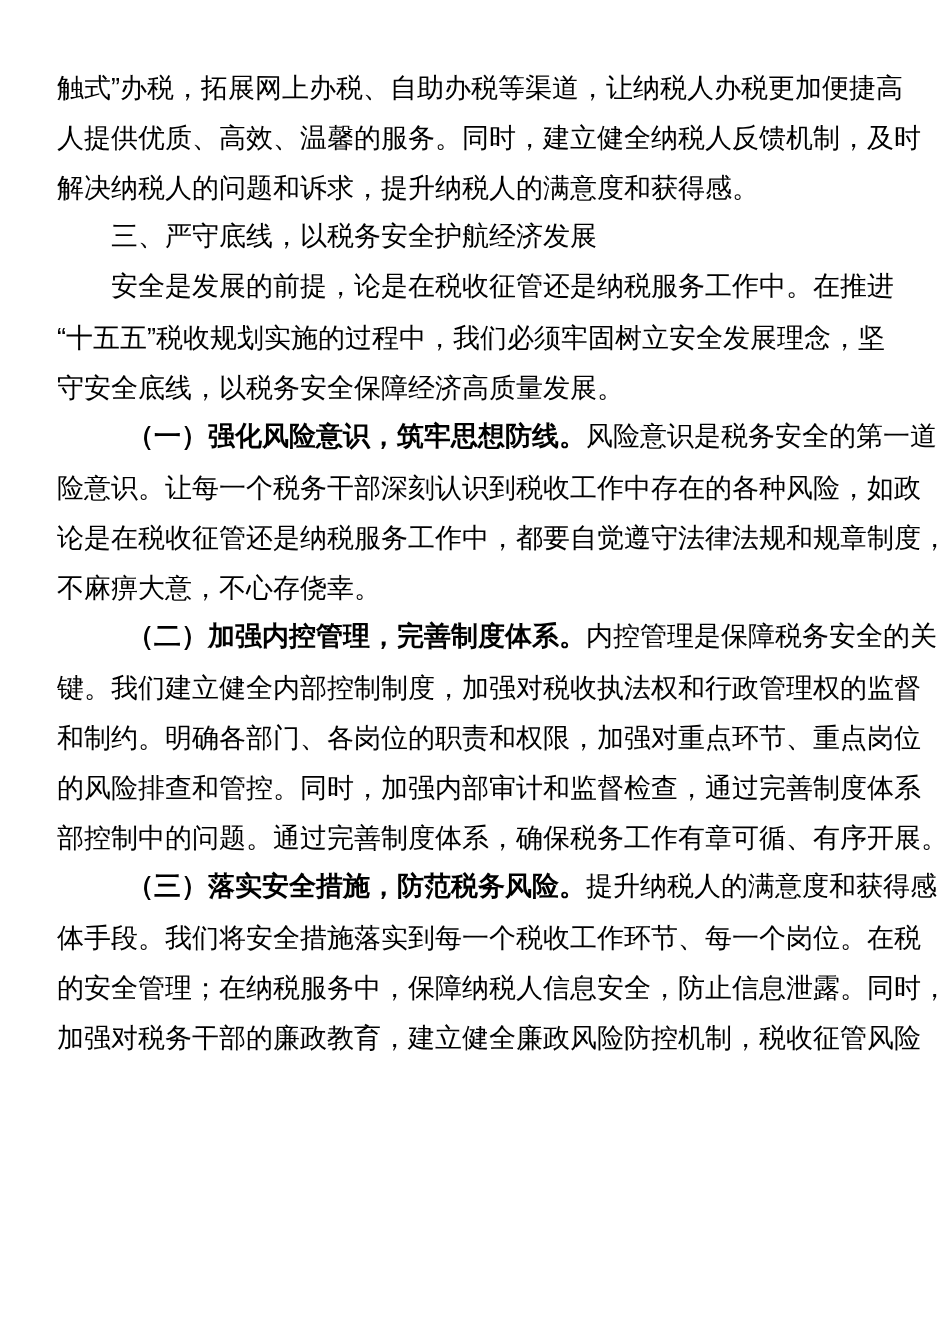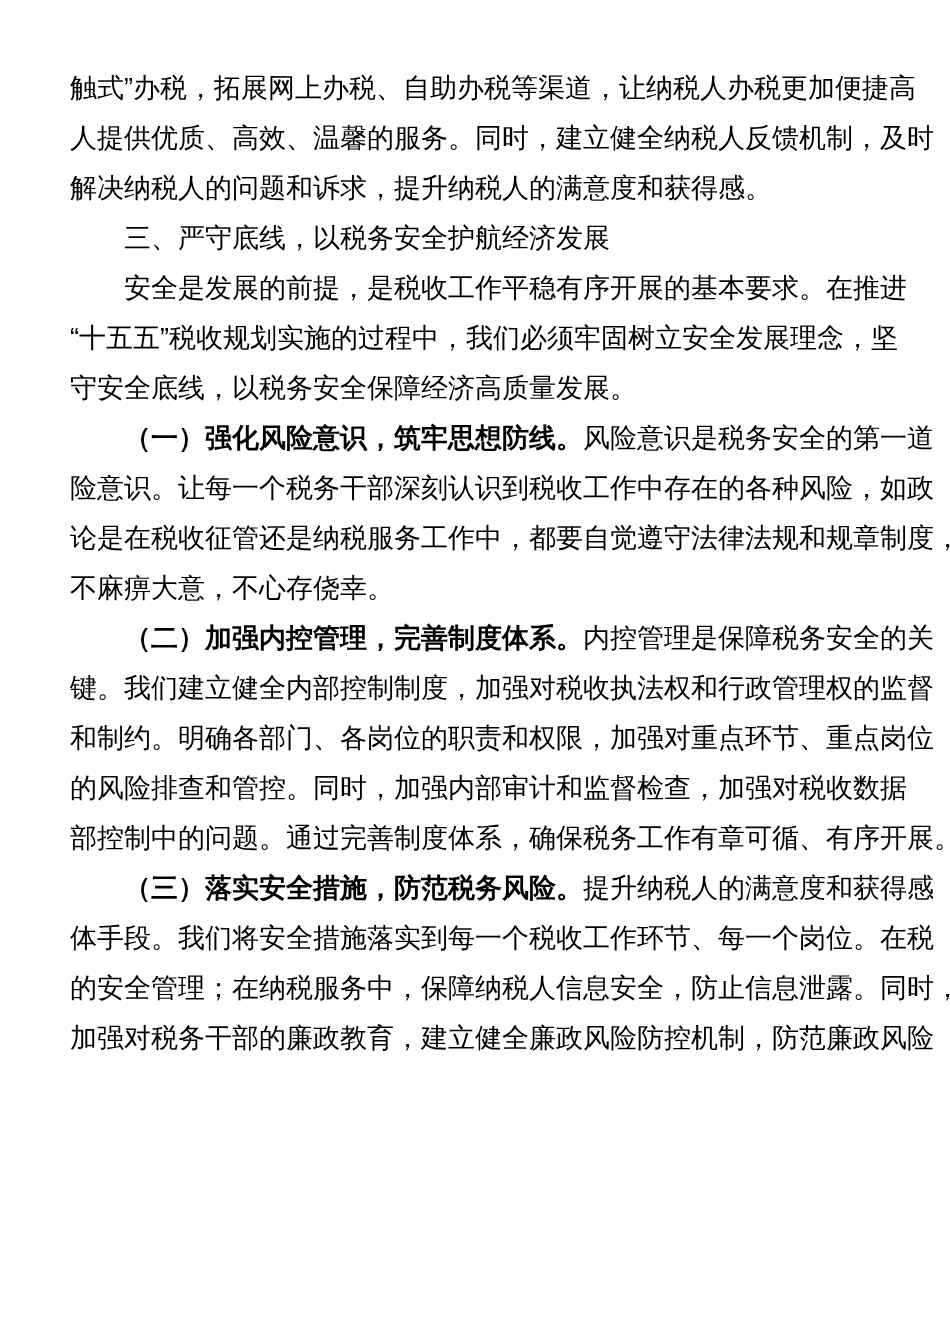--- a/index.html
+++ b/index.html
@@ -11,58 +11,60 @@
     position: relative;
     width: 950px;
     height: 1344px;
     background: #ffffff;
     overflow: hidden;
     font-family: "Liberation Sans", "DejaVu Sans", sans-serif;
     color: #000000;
   }
   .doc {
     position: absolute;
-    left: 70px;
+    left: 57px;
     top: 63px;
     width: 860px;
   }
   .line {
     height: 50px;
     line-height: 50px;
     font-size: 27px;
     white-space: nowrap;
     color: #000000;
     letter-spacing: 0;
   }
   .line.indent {
     padding-left: 54px; 
+    font-family: Liberation Mono, monospace;
   }
   .bold {
     font-weight: 700;
+    margin-left: 16px;
   }
 </style>
 </head>
 <body>
 
 <div class="page">
   <div class="doc">
       <div class="line"><span>触式”办税，拓展网上办税、自助办税等渠道，让纳税人办税更加便捷高</span></div>
       <div class="line"><span>人提供优质、高效、温馨的服务。同时，建立健全纳税人反馈机制，及时</span></div>
       <div class="line"><span>解决纳税人的问题和诉求，提升纳税人的满意度和获得感。</span></div>
       <div class="line indent"><span>三、严守底线，以税务安全护航经济发展</span></div>
-      <div class="line indent"><span>安全是发展的前提，是税收工作平稳有序开展的基本要求。在推进</span></div>
+      <div class="line indent"><span>安全是发展的前提，论是在税收征管还是纳税服务工作中。在推进</span></div>
       <div class="line"><span>“十五五”税收规划实施的过程中，我们必须牢固树立安全发展理念，坚</span></div>
       <div class="line"><span>守安全底线，以税务安全保障经济高质量发展。</span></div>
       <div class="line indent"><span class="bold">（一）强化风险意识，筑牢思想防线。</span><span>风险意识是税务安全的第一道</span></div>
       <div class="line"><span>险意识。让每一个税务干部深刻认识到税收工作中存在的各种风险，如政</span></div>
       <div class="line"><span>论是在税收征管还是纳税服务工作中，都要自觉遵守法律法规和规章制度，</span></div>
       <div class="line"><span>不麻痹大意，不心存侥幸。</span></div>
       <div class="line indent"><span class="bold">（二）加强内控管理，完善制度体系。</span><span>内控管理是保障税务安全的关</span></div>
       <div class="line"><span>键。我们建立健全内部控制制度，加强对税收执法权和行政管理权的监督</span></div>
       <div class="line"><span>和制约。明确各部门、各岗位的职责和权限，加强对重点环节、重点岗位</span></div>
-      <div class="line"><span>的风险排查和管控。同时，加强内部审计和监督检查，加强对税收数据</span></div>
+      <div class="line"><span>的风险排查和管控。同时，加强内部审计和监督检查，通过完善制度体系</span></div>
       <div class="line"><span>部控制中的问题。通过完善制度体系，确保税务工作有章可循、有序开展。</span></div>
       <div class="line indent"><span class="bold">（三）落实安全措施，防范税务风险。</span><span>提升纳税人的满意度和获得感</span></div>
       <div class="line"><span>体手段。我们将安全措施落实到每一个税收工作环节、每一个岗位。在税</span></div>
       <div class="line"><span>的安全管理；在纳税服务中，保障纳税人信息安全，防止信息泄露。同时，</span></div>
-      <div class="line"><span>加强对税务干部的廉政教育，建立健全廉政风险防控机制，防范廉政风险</span></div>
+      <div class="line"><span>加强对税务干部的廉政教育，建立健全廉政风险防控机制，税收征管风险</span></div>
     </div>
 </div>
 
 </body></html>

